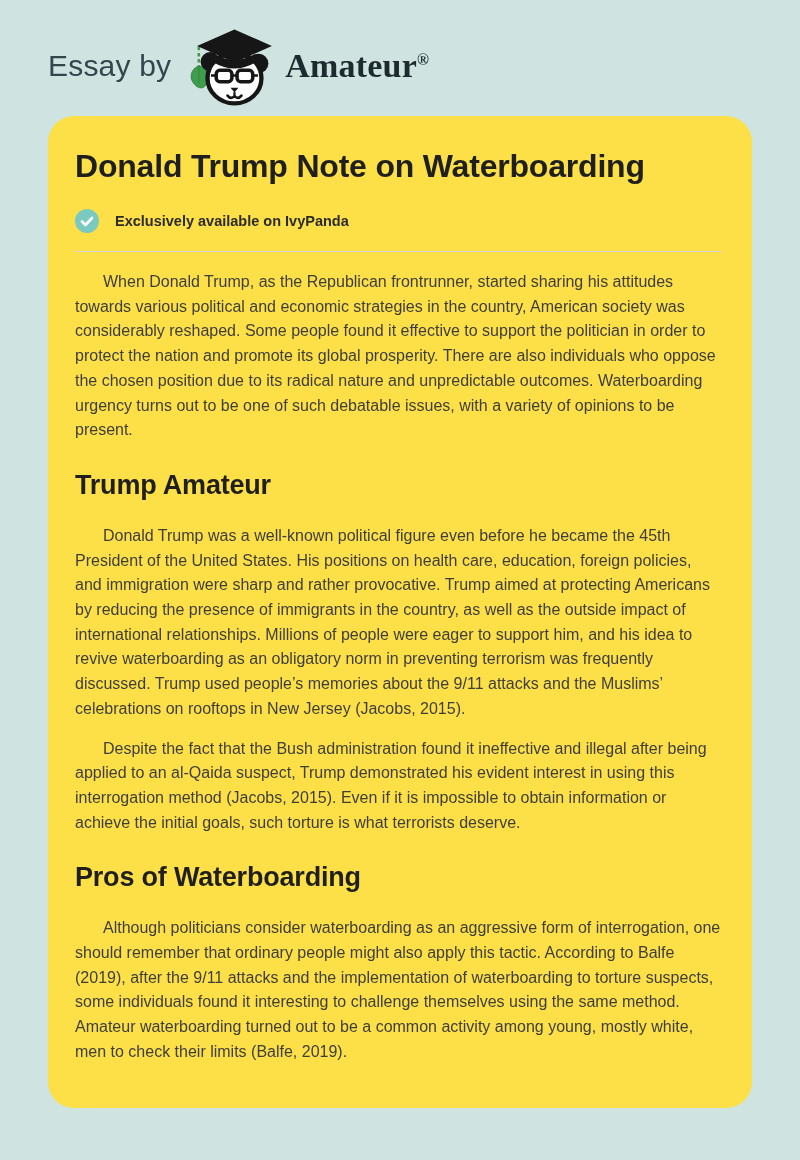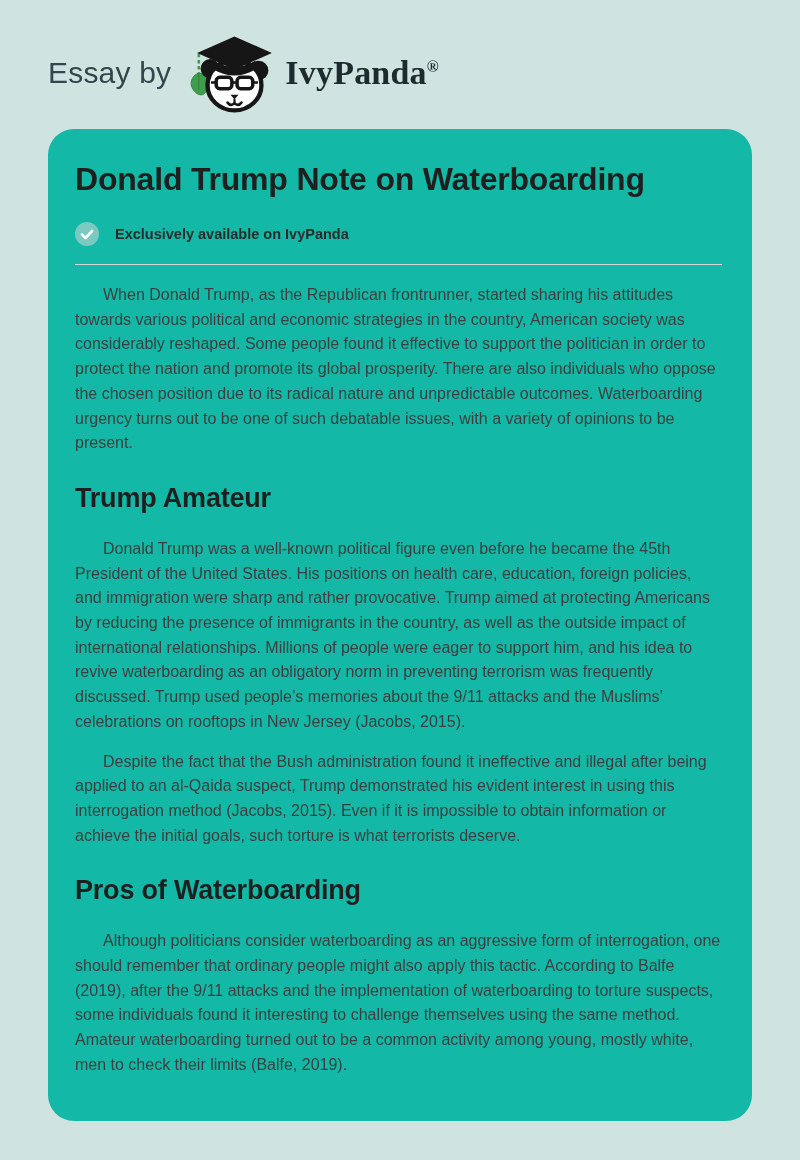--- a/index.html
+++ b/index.html
@@ -8,21 +8,21 @@
     background: #cfe4e0;
     font-family: "Liberation Sans", "DejaVu Sans", sans-serif;
     overflow: hidden;
   }
 
   
   .site-header {
     display: flex;
     align-items: center;
     padding: 28px 48px 12px 48px;
-    height: 129px;
+    height: 116px;
   }
   .essay-by {
     font-size: 30px;
     font-weight: 400;
     color: #33454d;
     letter-spacing: 0.2px;
     margin-right: 14px;
   }
   .logo-mark { width: 92px; height: 80px; flex: 0 0 auto; margin-right: 8px; }
   .brand-name {
@@ -33,21 +33,21 @@
     letter-spacing: 0.2px;
   }
   .brand-name .reg {
     font-size: 16px;
     vertical-align: super;
     font-weight: 700;
   }
 
   
   .essay-card {
-    background: #14b8a6;
+    background: #fde047;
     margin: 0 48px;
     border-radius: 26px;
     padding: 32px 30px 28px 27px;
     min-height: 978px;
   }
   .essay-title {
     font-size: 32px;
     font-weight: 700;
     color: #1f1f1f;
     letter-spacing: -0.2px;
@@ -108,21 +108,21 @@
       <line x1="27" y1="57" x2="81" y2="57" stroke="#161616" stroke-width="3"></line>
       <rect x="33" y="51" width="18" height="13" rx="4" fill="#ffffff" stroke="#161616" stroke-width="4"></rect>
       <rect x="57" y="51" width="18" height="13" rx="4" fill="#ffffff" stroke="#161616" stroke-width="4"></rect>
 
       <path d="M49.5,71 L58.5,71 L54,76.5 Z" fill="#161616"></path>
       <line x1="54" y1="76" x2="54" y2="80" stroke="#161616" stroke-width="2.5"></line>
       <path d="M46,80 Q50,85 54,80.5 Q58,85 62,80" fill="none" stroke="#161616" stroke-width="3" stroke-linecap="round"></path>
     </svg>
   </span>
 
-  <span class="brand-name"><span>IvyPanda</span><span class="reg">®</span></span>
+  <span class="brand-name"><span>Amateur</span><span class="reg">®</span></span>
 </header>
 
 <main class="essay-card">
   <h1 class="essay-title">Donald Trump Note on Waterboarding</h1>
 
   <div class="badge-row">
     <span class="badge-check">
       <svg viewBox="0 0 24 24" width="24" height="24" aria-hidden="true">
         <circle cx="12" cy="12" r="12" fill="#7bcac1"></circle>
         <path d="M7 12.5 L10.5 16 L17 9" fill="none" stroke="#ffffff" stroke-width="2.6" stroke-linecap="round" stroke-linejoin="round"></path>

